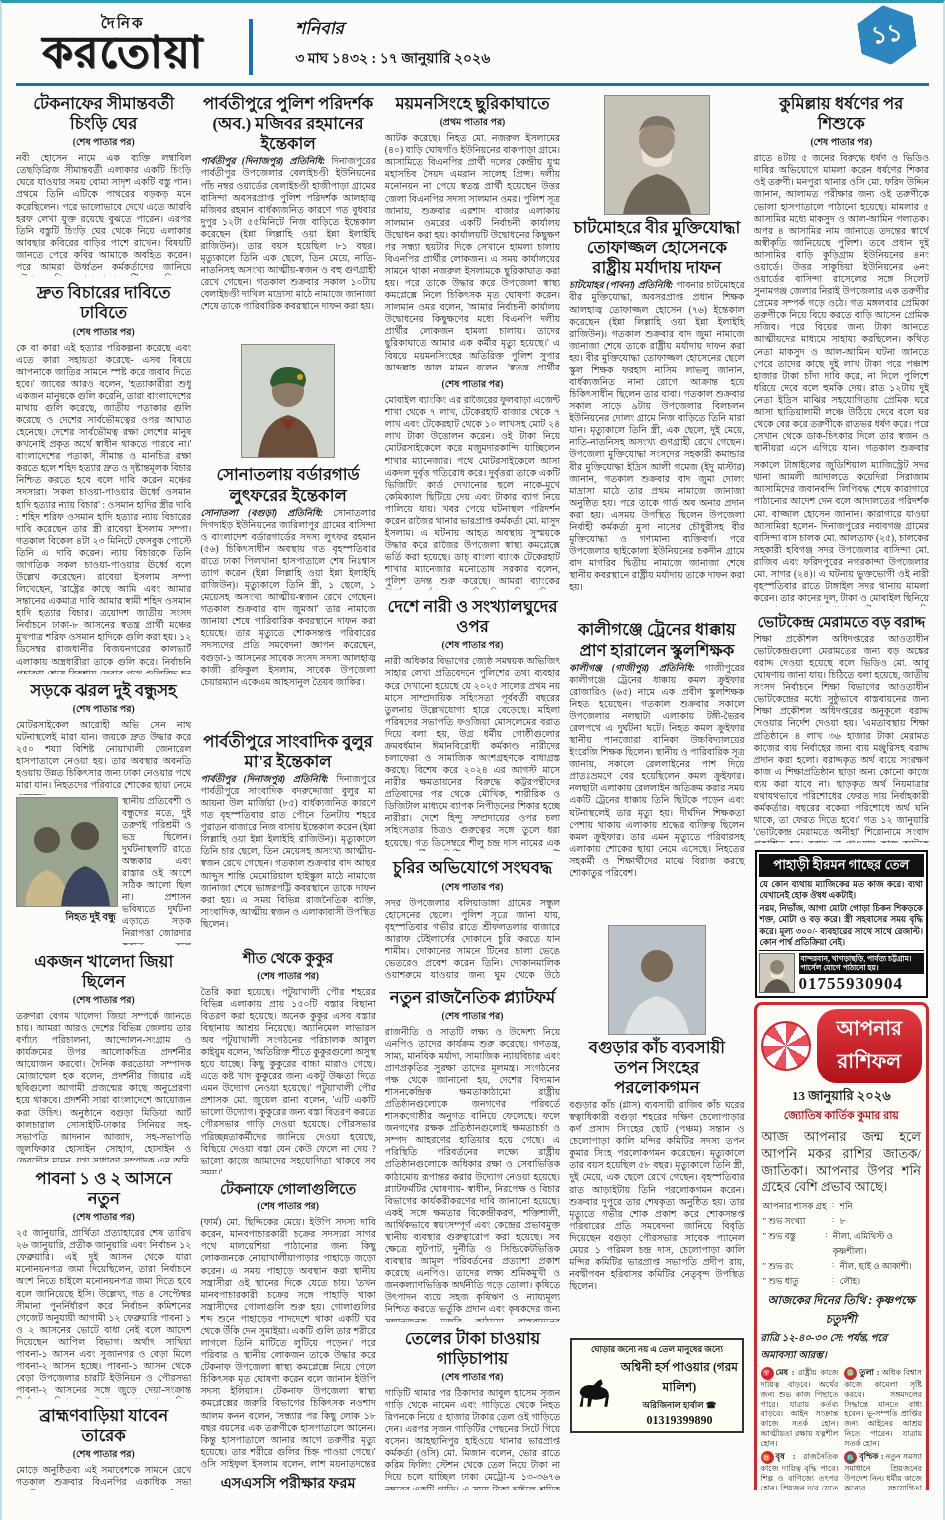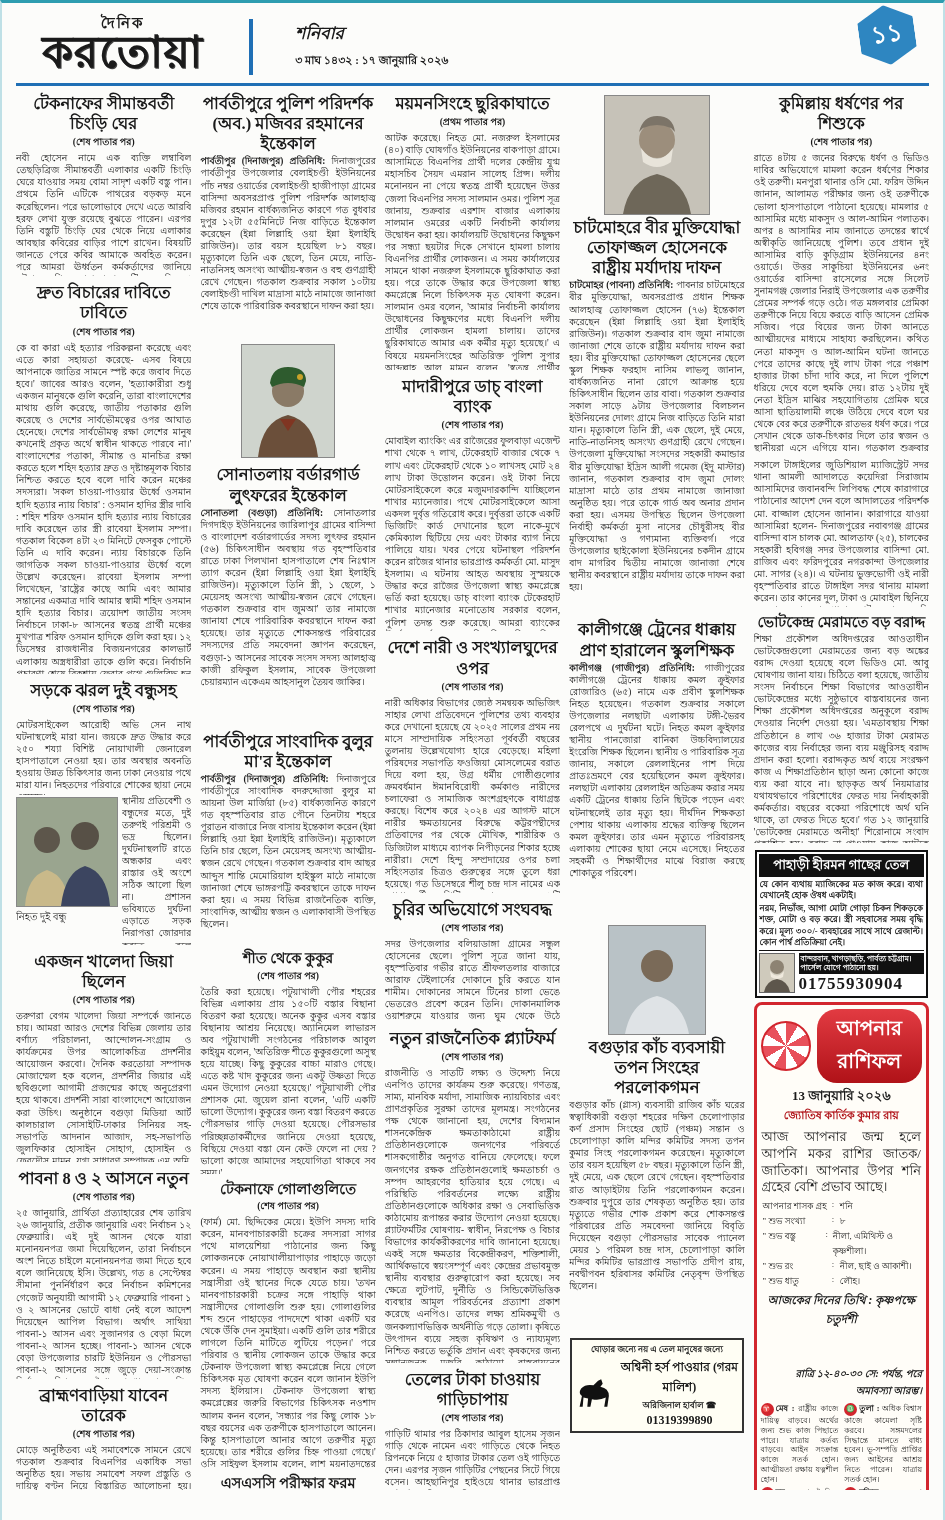--- a/index.html
+++ b/index.html
@@ -6,37 +6,37 @@
   body{width:945px;height:1520px;background:#f6f8f7;font-family:"Liberation Serif",serif;color:#1a1a1a;}
   .page{box-sizing:border-box;width:945px;height:1520px;background:#fcfcfa;border-top:3px solid #2e9db0;border-left:2px solid #bfe0e6;border-right:2px solid #bfe0e6;overflow:hidden;position:relative;}
   
   .masthead{display:flex;align-items:flex-end;padding:10px 18px 4px 40px;height:62px;position:relative;gap:28px;}
   .logo-block{display:flex;flex-direction:column;align-items:center;line-height:1;}
   .logo-top{font-size:15px;font-weight:900;letter-spacing:2px;}
   .logo-main{font-size:44px;font-weight:900;letter-spacing:1px;text-shadow:1px 1px 0 #444;}
   .mast-divider{width:4px;background:#1f6fb5;height:56px;margin:0 14px 0 18px;}
   .date-block{display:flex;flex-direction:column;justify-content:flex-end;padding-bottom:4px;}
   .day{font-size:17px;font-weight:700;font-style:italic;}
-  .dateline-top{font-size:11px;font-weight:700;margin-top:4px;}
+  .dateline-top{font-size:14px;font-weight:700;margin-top:4px;}
   .page-badge{position:absolute;right:28px;top:2px;width:56px;height:60px;background:#2e86c1;clip-path:polygon(50% 0,100% 25%,100% 75%,50% 100%,0 75%,0 25%);display:flex;align-items:center;justify-content:center;color:#fff;font-size:24px;font-weight:900;transform:rotate(-8deg);}
   .mast-rule{height:3px;background:#1f6fb5;margin:4px 14px 0 14px;}
   
   .content{display:grid;grid-template-columns:repeat(5,1fr);gap:9px;padding:6px 14px 0 14px;height:1398px;overflow:hidden;}
   .col{overflow:hidden;}
   .article{margin-bottom:7px;}
   .hl{font-size:16.5px;font-weight:700;text-align:center;line-height:1.22;margin:2px 2px 1px 2px;}
   .hl.small{font-size:14.5px;}
   .cont{font-size:9.5px;font-weight:700;text-align:center;margin-bottom:2px;}
-  .dl{font-weight:700;}
+  .dl{font-weight:700;font-style:italic;}
   .bd{font-size:9.3px;line-height:1.3;text-align:justify;overflow:hidden;}
   .bd .dl{font-size:9.3px;}
   
   .photo{background:linear-gradient(160deg,#b9c4b2,#8d9a88 60%,#707c6c);border:1px solid #888;display:flex;align-items:flex-end;justify-content:center;overflow:hidden;}
   .photo svg{display:block;}
-  .caption{font-size:10px;font-weight:400;text-align:left;margin-top:2px;}
+  .caption{font-size:10px;font-weight:700;text-align:right;margin-top:2px;}
   .photo-float{float:left;width:100px;margin:2px 6px 2px 0;}
   .photo-center{margin:3px auto;}
   
   .oil-ad{border:2px solid #111;margin:4px 1px;padding:2px;background:#fff;}
   .oil-head{background:#111;color:#fff;font-weight:900;font-size:13px;text-align:center;padding:1px 2px;}
   .oil-body{font-size:8.6px;font-weight:700;line-height:1.3;text-align:justify;margin:2px 1px;}
   .oil-foot{display:flex;align-items:center;gap:4px;border-top:1px solid #111;padding-top:2px;}
   .oil-photo{width:34px;height:38px;background:#cfcabc;border:1px solid #666;flex:none;display:flex;align-items:flex-end;justify-content:center;}
   .oil-region{font-size:7.5px;font-weight:700;background:#111;color:#fff;padding:1px 2px;line-height:1.25;}
   .oil-phone{font-size:17px;font-weight:900;letter-spacing:1px;white-space:nowrap;}
@@ -52,21 +52,21 @@
   .horo-wheel{width:46px;height:46px;border-radius:50%;border:2px solid #d2262e;background:conic-gradient(#e8505b 0 30deg,#fff 30deg 60deg,#e8505b 60deg 90deg,#fff 90deg 120deg,#e8505b 120deg 150deg,#fff 150deg 180deg,#e8505b 180deg 210deg,#fff 210deg 240deg,#e8505b 240deg 270deg,#fff 270deg 300deg,#e8505b 300deg 330deg,#fff 330deg 360deg);flex:none;}
   .horo-banner{flex:1;background:linear-gradient(#e23b42,#b01218);color:#fff;font-size:20px;font-weight:900;text-align:center;border-radius:20px;padding:4px 2px;}
   .horo-date{font-size:13px;font-weight:900;text-align:center;margin-top:3px;}
   .horo-ast{font-size:11px;font-weight:700;color:#b01218;text-align:center;}
   .horo-intro{font-size:13px;line-height:1.3;text-align:justify;margin:3px 1px;}
   .horo-attrs{font-size:8.8px;margin:0 2px;}
   .horo-attrs .row{display:flex;}
   .horo-attrs .lab{width:44%;}
   .horo-attrs .sep{width:8px;}
   .horo-tithi{font-size:11.5px;font-weight:900;font-style:italic;text-align:center;margin-top:3px;}
-  .horo-tithi2{font-size:10px;font-weight:700;font-style:italic;text-align:right;margin-bottom:3px;margin-top:36px;}
+  .horo-tithi2{font-size:10px;font-weight:700;font-style:italic;text-align:left;margin-bottom:3px;}
   .signs{display:grid;grid-template-columns:1fr 1fr;gap:3px 6px;}
   .sign{font-size:7.8px;line-height:1.25;text-align:justify;}
   .sign .ic{display:inline-flex;width:13px;height:13px;border-radius:50%;background:#d2262e;color:#fff;font-size:7px;align-items:center;justify-content:center;margin-right:2px;vertical-align:middle;}
   .sign b{font-size:8.2px;}
   .clear{clear:both;}
 </style>
 </head>
 <body>
 
 <div class="page">
@@ -116,21 +116,21 @@
         </div>
         <div class="bd" style="height:150px">স্থানীয় প্রতিবেশী ও বন্ধুদের মতে, দুই তরুণই পরিশ্রমী ও ভদ্র ছিলেন। দুর্ঘটনাস্থলটি রাতে অন্ধকার এবং রাস্তার ওই অংশে সঠিক আলো ছিল না। প্রশাসন ভবিষ্যতে দুর্ঘটনা এড়াতে সড়ক নিরাপত্তা জোরদার করতে বলে জানিয়েছে। এই দুর্ঘটনা নোয়াখালীর জনসাধারণকে নতুন করে সতর্ক করেছে। রাঙ্গামাটি : রাঙ্গামাটিতে কাঠবোঝাই একটি মিনি পিকআপ ভ্যান খাদে পড়ে দুই শ্রমিক নিহত হয়েছেন। এ ঘটনায় আরও একজন আহত হয়েছেন। গত বৃহস্পতিবার মধ্যরাতে রাঙ্গামাটি শহরের আসামবস্তি সড়কের কমিলাছড়ি মগবান এলাকায় এই ঘটনা ঘটে। নিহতরা ইউনিয়নের কামিলাছড়ি এলাকার বাসিন্দা লাসেক চাকমা (৩৮)। আহত শ্রমিকের নাম বিনয় চাকমা (৩৫)। তিনি বর্তমানে চিকিৎসাধীন রয়েছেন। তাতিজির জানাজা শেষে ফেরার পথে প্রাণ গেলো চাচার : ভাতিজির জানাজা শেষে বাড়ি ফেরার পথে ব্যাটারিচালিত অটোরিকশা থেকে পড়ে মো. বাবুল (৪৫) নামে এক ব্যবসায়ী নিহত হয়েছেন।</div>
         <div class="clear"></div>
       </div>
       <div class="article">
         <div class="hl">একজন খালেদা জিয়া ছিলেন</div>
         <div class="cont">(শেষ পাতার পর)</div>
         <div class="bd" style="height:152px">তরুণরা বেগম খালেদা জিয়া সম্পর্কে জানতে চায়। আমরা আরও দেশের বিভিন্ন জেলায় তার বর্ণাঢ্য পরিচালনা, আন্দোলন-সংগ্রাম ও কার্যক্রমের উপর আলোকচিত্র প্রদর্শনীর আয়োজন করবো। দৈনিক করতোয়া সম্পাদক মোজাম্মেল হক বলেন, প্রদর্শনীর জিয়ার এই ছবিগুলো আগামী প্রজন্মের কাছে অনুপ্রেরণা হয়ে থাকবে। প্রদর্শনী সারা বাংলাদেশে আয়োজন করা উচিৎ। অনুষ্ঠানে বগুড়া মিডিয়া আর্ট কালচারাল সোসাইটি-ঢাকার সিনিয়র সহ-সভাপতি আদনান আজাদ, সহ-সভাপতি জুলফিকার হোসাইন সোহাগ, হোসাইন ও ফেরদৌস মামুন, যুগ্ম সাধারণ সম্পাদক এম অমি, গোলাম রব্বী সোহাগ, সাংগঠনিক সম্পাদক নজরুল ইসলাম জনি, ইসহাক আসিফ, দপ্তর সম্পাদক হুমায়ুন কবির, সহ-সাংগঠনিক সম্পাদক হাসান, প্রচার সম্পাদক জহির সাঈদ, প্রকাশনা সম্পাদক...</div>
       </div>
       <div class="article">
-        <div class="hl">পাবনা 8 ও ২ আসনে নতুন</div>
+        <div class="hl">পাবনা ১ ও ২ আসনে নতুন</div>
         <div class="cont">(শেষ পাতার পর)</div>
         <div class="bd" style="height:172px">২৫ জানুয়ারি, প্রার্থিতা প্রত্যাহারের শেষ তারিখ ২৬ জানুয়ারি, প্রতীক জানুয়ারি এবং নির্বাচন ১২ ফেব্রুয়ারি। এই দুই আসন থেকে যারা মনোনয়নপত্র জমা দিয়েছিলেন, তারা নির্বাচনে অংশ নিতে চাইলে মনোনয়নপত্র জমা দিতে হবে বলে জানিয়েছে ইসি। উল্লেখ্য, গত ৪ সেপ্টেম্বর সীমানা পুনর্নির্ধারণ করে নির্বাচন কমিশনের গেজেট অনুযায়ী আগামী ১২ ফেব্রুয়ারি পাবনা ১ ও ২ আসনের ভোটে বাধা নেই বলে আদেশ দিয়েছেন আপিল বিভাগ। অর্থাৎ সাথিয়া পাবনা-১ আসন এবং সুজানগর ও বেড়া মিলে পাবনা-২ আসন হচ্ছে। পাবনা-১ আসন থেকে বেড়া উপজেলার চারটি ইউনিয়ন ও পৌরসভা পাবনা-২ আসনের সঙ্গে জুড়ে দেয়া-সংক্রান্ত নির্বাচন কমিশনের অবৈধ ঘোষণার রায় স্থগিত করে সর্বোচ্চ আদালত এ আদেশ দেন। বৃহস্পতিবার প্রধান বিচারপতি জুবায়ের রহমান চৌধুরীর নেতৃত্বাধীন বিভাগ এই আদেশ দেন।</div>
       </div>
       <div class="article">
         <div class="hl">ব্রাহ্মণবাড়িয়া যাবেন তারেক</div>
         <div class="cont">(শেষ পাতার পর)</div>
         <div class="bd" style="height:160px">মোড়ে অনুষ্ঠিতব্য এই সমাবেশকে সামনে রেখে গতকাল শুক্রবার বিএনপির একাধিক সভা অনুষ্ঠিত হয়। সভায় সমাবেশ সফল প্রস্তুতি ও দায়িত্ব বণ্টন নিয়ে বিস্তারিত আলোচনা হয়। জেলা বিএনপি ও বিভিন্ন উপজেলা পর্যায়ের নেতারা একাধিক প্রার্থী সমাবেশস্থল পরিদর্শন করেন এবং মঞ্চ নির্মাণ কাজের তদারকি করেন। জানা গেছে, তারেক রহমান ২২ জানুয়ারি বিকেল ৩টায় সমাবেশে অতিথির বক্তব্য রাখবেন। বিএনপির পক্ষ থেকে আশা করা হচ্ছে, সমাবেশে পাঁচ থেকে ছয় লাখ মানুষের সমাগম ঘটবে। সে লক্ষ্যে প্রচার, পরিবহন ও নিরাপত্তা ব্যবস্থাসহ জোরদার করা হয়েছে। বিশেষভাবে নারীদের বড় উপস্থিতি নিশ্চিত গুরুত্ব দেওয়া হচ্ছে। বিভিন্ন উপজেলা থেকে নেতাকর্মীরা সমাবেশস্থলে উপস্থিত হবেন বলে দলীয় সূত্রে জানানো হয়েছে।</div>
       </div>
     </div>
 
@@ -173,21 +173,20 @@
       </div>
     </div>
 
     <div class="col">
       <div class="article">
         <div class="hl">ময়মনসিংহে ছুরিকাঘাতে</div>
         <div class="cont">(প্রথম পাতার পর)</div>
         <div class="bd" style="height:238px">আটক করেছে। নিহত মো. নজরুল ইসলামের (৪০) বাড়ি ঘোষগাঁও ইউনিয়নের বাকপাড়া গ্রামে। আসামিতে বিএনপির প্রার্থী দলের কেন্দ্রীয় যুগ্ম মহাসচিব সৈয়দ এমরান সালেহ প্রিন্স। দলীয় মনোনয়ন না পেয়ে স্বতন্ত্র প্রার্থী হয়েছেন উত্তর জেলা বিএনপির সদস্য সালমান ওমর। পুলিশ সূত্র জানায়, শুক্রবার এরশাদ বাজার এলাকায় সালমান ওমরের একটি নির্বাচনী কার্যালয় উদ্বোধন করা হয়। কার্যালয়টি উদ্বোধনের কিছুক্ষণ পর সন্ধ্যা ছয়টার দিকে সেখানে হামলা চালায় বিএনপির প্রার্থীর লোকজন। এ সময় কার্যালয়ের সামনে থাকা নজরুল ইসলামকে ছুরিকাঘাত করা হয়। পরে তাকে উদ্ধার করে উপজেলা স্বাস্থ্য কমপ্লেক্সে নিলে চিকিৎসক মৃত ঘোষণা করেন। সালমান ওমর বলেন, 'আমার নির্বাচনী কার্যালয় উদ্বোধনের কিছুক্ষণের মধ্যে বিএনপি দলীয় প্রার্থীর লোকজন হামলা চালায়। তাদের ছুরিকাঘাতে আমার এক কর্মীর মৃত্যু হয়েছে।' এ বিষয়ে ময়মনসিংহের অতিরিক্ত পুলিশ সুপার আব্দুল্লাহ আল মামুন বলেন, 'স্বতন্ত্র প্রার্থীর কার্যালয় উদ্বোধনকে কেন্দ্র করে প্রার্থীর লোকজন হামলা চালিয়ে একজনকে ছুরিকাঘাতে হত্যা করে। এরপর দুজনকে আটক করে আমাদের হেফাজতে নেওয়া হয়েছে।'</div>
       </div>
       <div class="article">
-        <div class="hl">মাদারীপুরে ডাচ্‌ বাংলা ব্যাংক</div>
         <div class="cont">(শেষ পাতার পর)</div>
         <div class="bd" style="height:196px">মোবাইল ব্যাংকিং এর রাজৈরের ফুলবাড়া এজেন্ট শাখা থেকে ৭ লাখ, টেকেরহাট বাজার থেকে ৭ লাখ এবং টেকেরহাট থেকে ১০ লাখসহ মোট ২৪ লাখ টাকা উত্তোলন করেন। ওই টাকা নিয়ে মোটরসাইকেলে করে মজুমদারকান্দি যাচ্ছিলেন শাখার ম্যানেজার। পথে মোটরসাইকেলে আসা একদল দুর্বৃত্ত গতিরোধ করে। দুর্বৃত্তরা তাকে একটি ভিজিটিং কার্ড দেখানোর ছলে নাকে-মুখে কেমিক্যাল ছিটিয়ে দেয় এবং টাকার ব্যাগ নিয়ে পালিয়ে যায়। খবর পেয়ে ঘটনাস্থল পরিদর্শন করেন রাজৈর থানার ভারপ্রাপ্ত কর্মকর্তা মো. মাসুদ ইসলাম। এ ঘটনায় আহত অবস্থায় সুস্ময়কে উদ্ধার করে রাজৈর উপজেলা স্বাস্থ্য কমপ্লেক্সে ভর্তি করা হয়েছে। ডাচ্‌ বাংলা ব্যাংক টেকেরহাট শাখার ম্যানেজার মনোতোষ সরকার বলেন, পুলিশ তদন্ত শুরু করেছে। আমরা ব্যাংকের ঊর্ধ্বতন কর্তৃপক্ষকে জানিয়েছি। ওসি আমিনুল ইসলাম বলেন, প্রাথমিকভাবে ধারণা করা হচ্ছে তার নাকে ক্লোরোফরম জাতীয় ওষুধ দিয়ে এই ছিনতাইয়ের ঘটনা ঘটিয়েছে। বিভিন্ন সিসি ক্যামেরা ফুটেজ দেখে তদন্ত করা হচ্ছে।</div>
       </div>
       <div class="article">
         <div class="hl">দেশে নারী ও সংখ্যালঘুদের ওপর</div>
         <div class="cont">(শেষ পাতার পর)</div>
         <div class="bd" style="height:196px">নারী অধিকার বিভাগের জ্যেষ্ঠ সমন্বয়ক অভিজিৎ সাহার লেখা প্রতিবেদনে পুলিশের তথ্য ব্যবহার করে দেখানো হয়েছে যে ২০২৫ সালের প্রথম নয় মাসে সাম্প্রদায়িক সহিংসতা পূর্ববর্তী বছরের তুলনায় উল্লেখযোগ্য হারে বেড়েছে। মহিলা পরিষদের সভাপতি ফওজিয়া মোসলেমের বরাত দিয়ে বলা হয়, উগ্র ধর্মীয় গোষ্ঠীগুলোর ক্রমবর্ধমান ঈমানবিরোধী কর্মকাণ্ড নারীদের চলাফেরা ও সামাজিক অংশগ্রহণকে বাধাগ্রস্ত করছে। বিশেষ করে ২০২৪ এর আগস্ট মাসে নারীর ক্ষমতায়নের বিরুদ্ধে কট্টরপন্থীদের প্রতিবাদের পর থেকে মৌখিক, শারীরিক ও ডিজিটাল মাধ্যমে ব্যাপক নিপীড়নের শিকার হচ্ছে নারীরা। দেশে হিন্দু সম্প্রদায়ের ওপর চলা সহিংসতার চিত্রও গুরুত্বের সঙ্গে তুলে ধরা হয়েছে। গত ডিসেম্বরে শীলু চন্দ্র দাস নামের এক পোশাককর্মীকে পিটিয়ে হত্যাসহ অন্তত ৫১টি সহিংসতার ঘটনার কথা উল্লেখ করা হয়েছে, যার মধ্যে ২১টি ছিল হত্যাকাণ্ড। এছাড়া চট্টগ্রামের পাহাড়ি এলাকায় নৃতাত্ত্বিকদের ওপর নিরবচ্ছিন্ন নির্যাতনের বিষয়েও সতর্ক করা হয়েছে।</div>
       </div>
       <div class="article">
         <div class="hl">চুরির অভিযোগে সংঘবদ্ধ</div>

